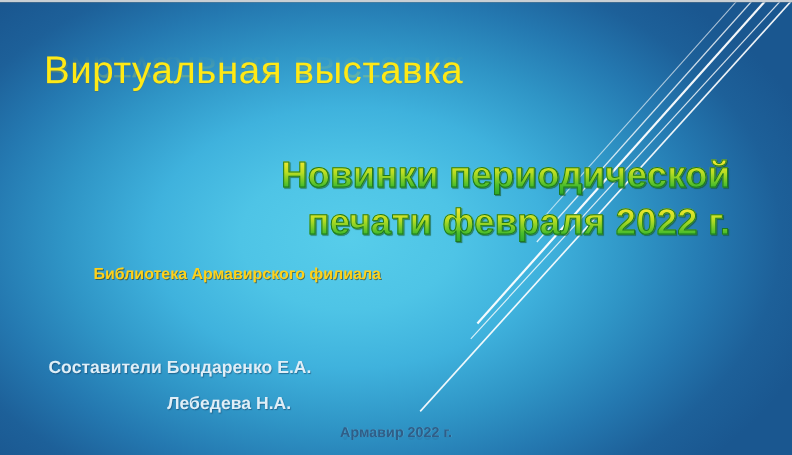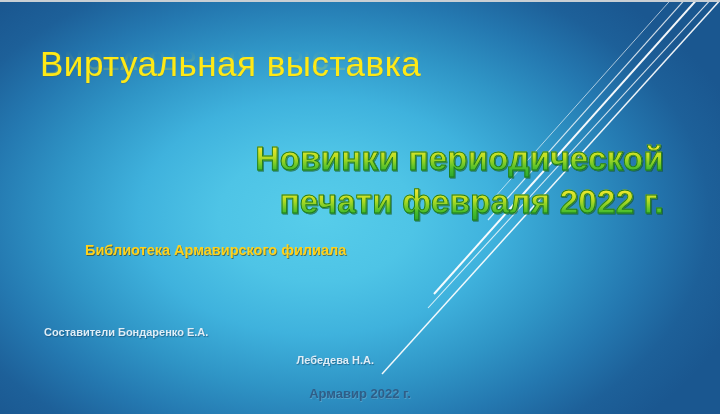--- a/index.html
+++ b/index.html
@@ -113,31 +113,30 @@
     margin-left: 41px;
   }
 
   
   #compilers-block {
     left: 44px;
     top: 325px;
     width: 330px;
   }
   .compiler-line {
-    font-size: 11px;
+    font-size: 16px;
     font-weight: 600;
     color: #dfeef7;
     line-height: 1.05;
     margin-bottom: 16px;
     white-space: nowrap;
     text-shadow: 0.7px 0.7px 1px rgba(20,60,95,0.55);
   }
   .compiler-line.indented {
     padding-left: 108px;
-    text-align: right;
   }
 
   
   #footer-block {
     left: 0;
     top: 382px;
     width: 720px;
     text-align: center;
   }
   #footer-text {

